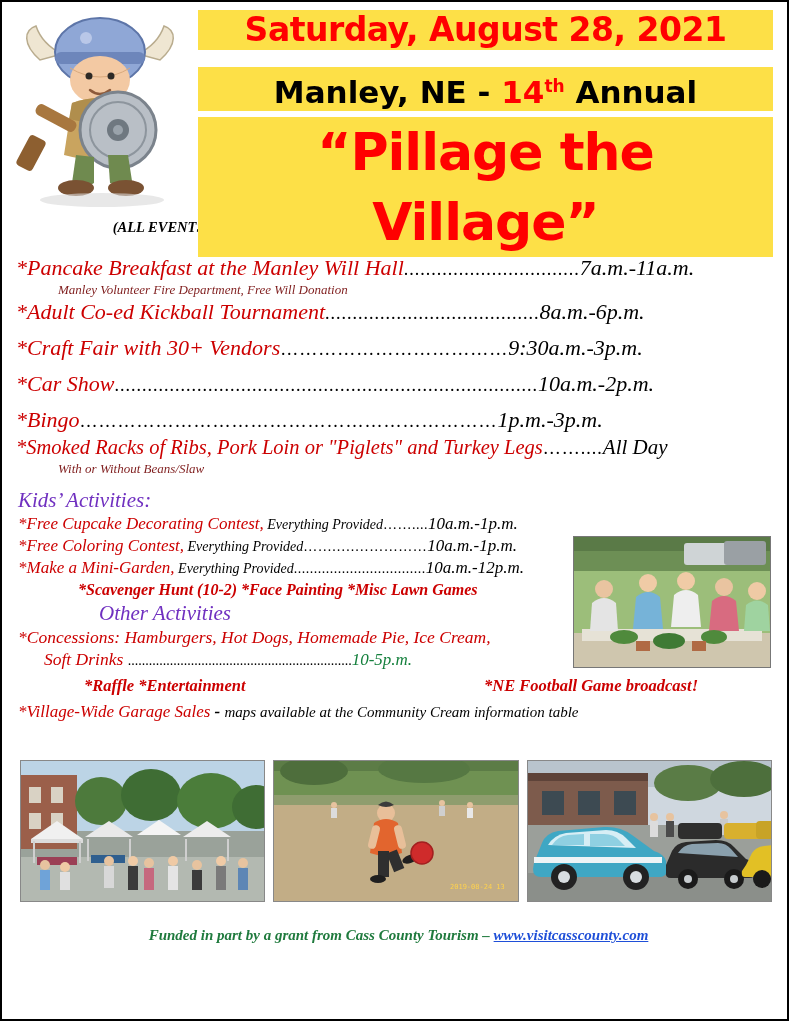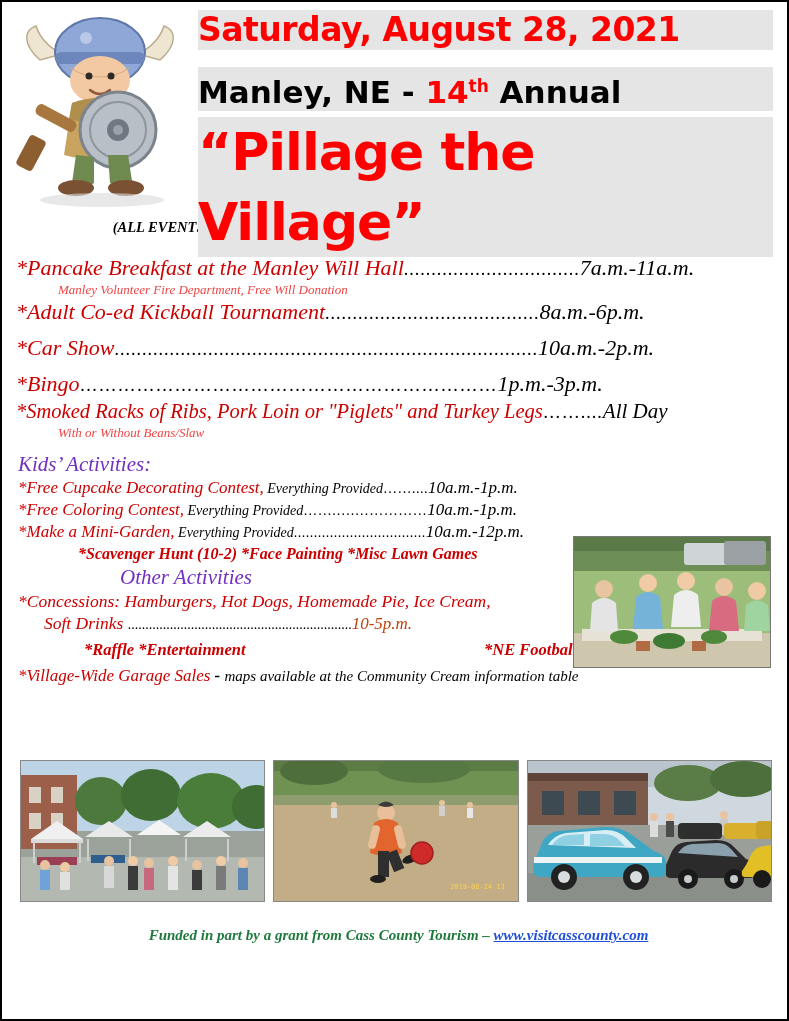--- a/index.html
+++ b/index.html
@@ -35,23 +35,23 @@
     width: 180px;
     height: 200px;
   }
   .title-block {
     position: absolute;
     left: 196px;
     top: 8px;
     right: 14px;
   }
   .hl {
-    background: #e5e5e5;
+    background: #fde047;
     display: block;
-    text-align: left;
+    text-align: center;
     color: #ff0000;
     font-family: "DejaVu Sans", sans-serif;
     font-weight: bold;
   }
   .line1 {
     font-size: 33px;
     line-height: 40px;
     letter-spacing: -0.5px;
   }
   .line2 {
@@ -99,21 +99,21 @@
     font-size: 18px;
   }
   .ev .time {
     color: #000;
     font-style: italic;
     font-size: 22px;
   }
   .ev-sub {
     font-size: 13px;
     font-style: italic;
-    color: #ef4444;
+    color: #7f1d1d;
     margin-left: 42px;
     line-height: 15px;
   }
   .ev.smoked { font-size: 20.5px; }
   .ev.smoked .time { font-size: 21px; }
 
   .kids-head {
     color: #7030c0;
     font-style: italic;
     font-size: 21px;
@@ -142,33 +142,33 @@
     font-weight: bold;
     font-size: 16px;
     margin-left: 62px;
     margin-top: 2px;
   }
   .other-head {
     color: #7030c0;
     font-style: italic;
     font-size: 21px;
     text-align: left;
-    margin-left: 104px;
+    margin-left: 83px;
     margin-top: 2px;
   }
   .conc {
     color: #cc0000;
     font-style: italic;
     font-size: 17.5px;
     line-height: 22px;
     margin-left: 2px;
   }
   .conc2 { margin-left: 28px; white-space: nowrap; }
   .conc .dots { color: #000; font-style: normal; font-size: 14px; }
-  .conc .time { color: #c2410c; font-size: 17px; margin-top: 10px; }
+  .conc .time { color: #15803d; font-size: 17px; margin-top: 10px; }
 
   .raffle-row {
     position: relative;
     margin-top: 4px;
     height: 22px;
   }
   .raffle {
     position: absolute;
     left: 68px;
     color: #cc0000;
@@ -296,20 +296,23 @@
 
     <div class="ev">
       <span>*Pancake Breakfast at the Manley Will Hall</span><span class="dots">................................</span><span class="time">7a.m.-11a.m.</span>
     </div>
     <div class="ev-sub">Manley Volunteer Fire Department, Free Will Donation</div>
 
     <div class="ev" style="margin-top:2px;">
       <span>*Adult Co-ed Kickball Tournament</span><span class="dots">.......................................</span><span class="time">8a.m.-6p.m.</span>
     </div>
 
+    <div class="ev">
+      <span>*Craft Fair with 30+ Vendors</span><span class="dots">………………………………</span><span class="time">9:30a.m.-3p.m.</span>
+    </div>
 
     <div class="ev">
       <span>*Car Show</span><span class="dots">.............................................................................</span><span class="time">10a.m.-2p.m.</span>
     </div>
 
     <div class="ev">
       <span>*Bingo</span><span class="dots">…………………………………………………………</span><span class="time">1p.m.-3p.m.</span>
     </div>
 
     <div class="ev smoked" style="margin-top:0;">

